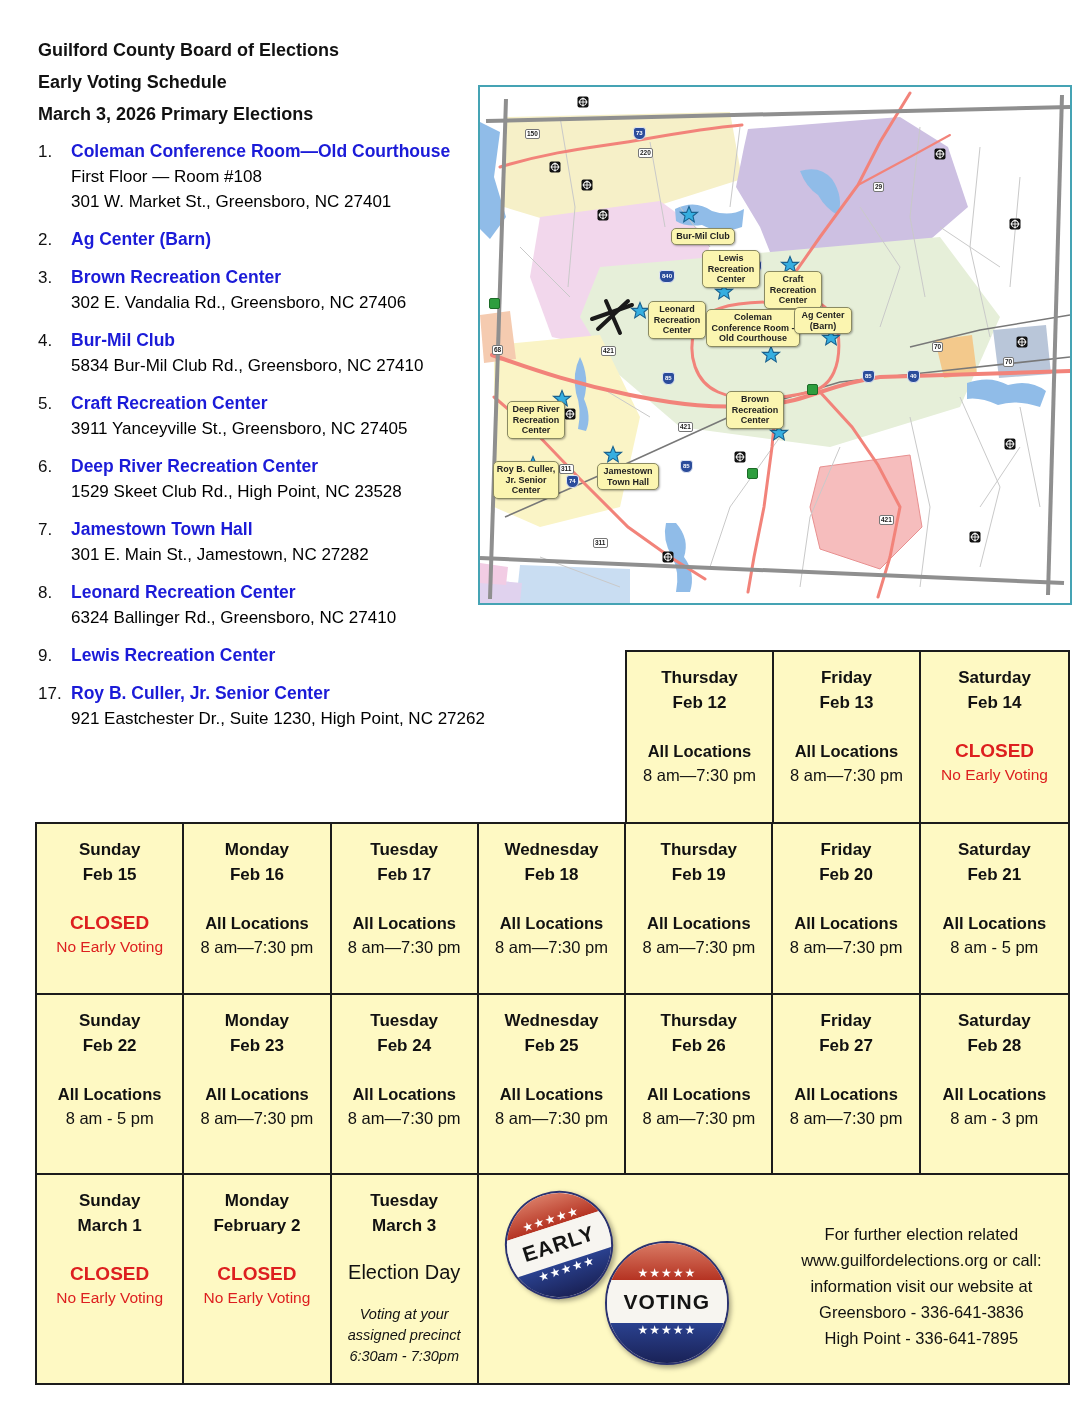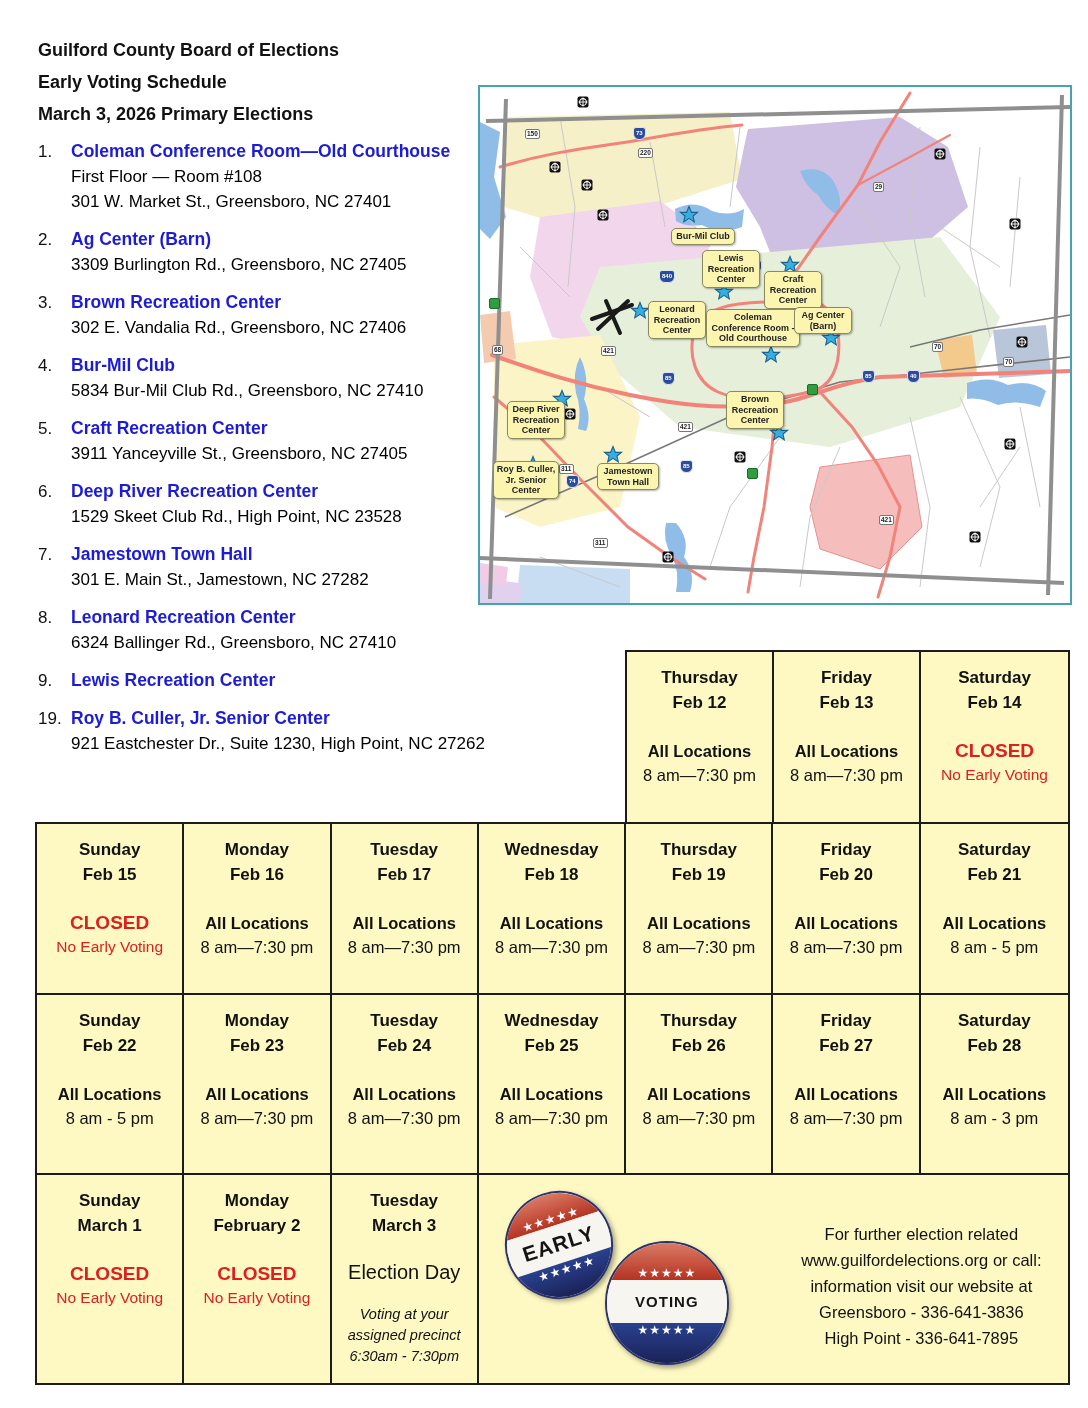--- a/index.html
+++ b/index.html
@@ -52,21 +52,21 @@
   
   .badge{position:absolute;border-radius:50%;overflow:hidden;border:2px solid #2a3270;
     box-shadow:inset 0 8px 12px rgba(255,255,255,.55), inset 0 -10px 14px rgba(0,0,0,.35), 2px 3px 5px rgba(0,0,0,.35);
     display:flex;flex-direction:column;background:#f6f4ef;z-index:2;}
   .badge .band-red{height:31%;background:linear-gradient(#d97a64,#b53322);color:#fff;display:flex;align-items:flex-end;justify-content:center;font-size:12px;letter-spacing:1px;}
   .badge .band-white{height:36%;background:#f7f5f0;display:flex;align-items:center;justify-content:center;font-weight:bold;color:#141414;}
   .badge .band-blue{height:33%;background:linear-gradient(#2a418f,#1a2257);color:#fff;display:flex;align-items:flex-start;justify-content:center;font-size:12px;letter-spacing:1px;}
   #badge-early{left:26px;top:16px;width:104px;height:104px;transform:rotate(-18deg);}
   #badge-early .band-white{font-size:21px;letter-spacing:1px;}
   #badge-voting{left:126px;top:66px;width:120px;height:120px;}
-  #badge-voting .band-white{font-size:15px;letter-spacing:1px;}
+  #badge-voting .band-white{font-size:21px;letter-spacing:1px;}
 </style>
 </head>
 <body>
 
 <div class="header">
   <div>Guilford County Board of Elections</div>
   <div>Early Voting Schedule</div>
   <div>March 3, 2026  Primary Elections</div>
 </div>
 
@@ -76,21 +76,20 @@
     <div class="loc-body">
       <div class="loc-name">Coleman Conference Room—Old Courthouse</div>
       <div class="loc-addr">First Floor — Room #108</div>
       <div class="loc-addr">301 W. Market St., Greensboro, NC 27401</div>
     </div>
   </div>
   <div class="loc-item">
     <div class="loc-num">2.</div>
     <div class="loc-body">
       <div class="loc-name">Ag Center (Barn)</div>
-      <div class="loc-addr">3309 Burlington Rd., Greensboro, NC 27405</div>
     </div>
   </div>
   <div class="loc-item">
     <div class="loc-num">3.</div>
     <div class="loc-body">
       <div class="loc-name">Brown Recreation Center</div>
       <div class="loc-addr">302 E. Vandalia Rd., Greensboro, NC 27406</div>
     </div>
   </div>
   <div class="loc-item">
@@ -128,21 +127,21 @@
       <div class="loc-addr">6324 Ballinger Rd., Greensboro, NC 27410</div>
     </div>
   </div>
   <div class="loc-item">
     <div class="loc-num">9.</div>
     <div class="loc-body">
       <div class="loc-name">Lewis Recreation Center</div>
     </div>
   </div>
   <div class="loc-item">
-    <div class="loc-num">19.</div>
+    <div class="loc-num">17.</div>
     <div class="loc-body">
       <div class="loc-name">Roy B. Culler, Jr. Senior Center</div>
       <div class="loc-addr">921 Eastchester Dr., Suite 1230, High Point, NC 27262</div>
     </div>
   </div>
 </div>
 
 <div class="map">
   <svg width="590" height="516" viewBox="0 0 590 516">
     <defs>

